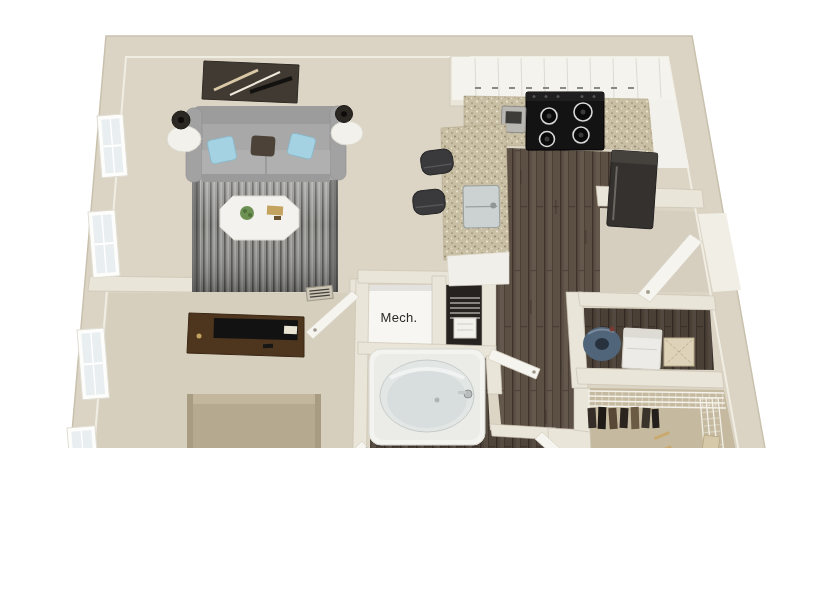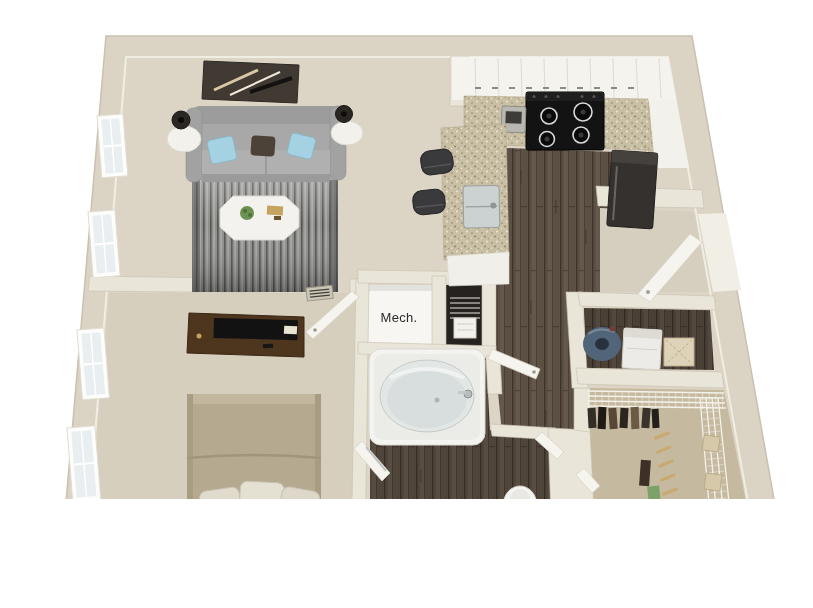--- a/index.html
+++ b/index.html
@@ -1,16 +1,16 @@
 <!DOCTYPE html>
 <html style="--bg: #ffffff; --wallRing: #dbd4c4; --wall: #e9e5d8; --wallEdge: #c8c0ae; --carpetLiving: #dcd5c5; --carpetBedroom: #d7cfbd; --carpetCloset: #c5b99f; --carpetEntry: #d6cfc0; --wood: #5c4f43; --woodLine: #3e342c; --granite: #c9bfa4; --graniteDot: #a79c7e; --whiteSurface: #f4f3ee; --sofa: #a8a8a8; --pillowBlue: #a5d2e2; --pillowDark: #4c4238; --rugBase: #8d8d8b; --rugDark: #55534f; --rugLight: #b9b8b4; --bedSpread: #b5a98f; --headboard: #939080; --dresser: #4e351e; --tvBlack: #121212; --applianceDark: #34312e; --steel: #ccd2d2; --hamperBlue: #50657a; --shelfWire: #f4f2ea; --doorWhite: #f6f4ee; --paneBlue: #e9eef1; --plantGreen: #6d9153; --gold: #c3a35f; --textDark: #2b2b2b;"><head>
 <meta charset="utf-8">
 <style>
   html,body{margin:0;padding:0;background:#fff;}
-  .stage{position:relative;width:813px;height:499px;background:var(--bg,#fff);
+  .stage{position:relative;width:813px;height:448px;background:var(--bg,#fff);
          font-family:"Liberation Sans",sans-serif;overflow:hidden;}
   svg{position:absolute;left:0;top:0;}
   .ring{fill:var(--wallRing);}
   .wall{fill:var(--wall);stroke:var(--wallEdge);stroke-width:.6;}
   .door{fill:var(--doorWhite);stroke:#d8d3c7;stroke-width:.8;}
   .mech-label{font:500 13px "Liberation Sans",sans-serif;fill:var(--textDark);letter-spacing:.3px;}
   .wire{stroke:var(--shelfWire);stroke-width:1.3;fill:none;}
 </style>
 </head>
 <body>

